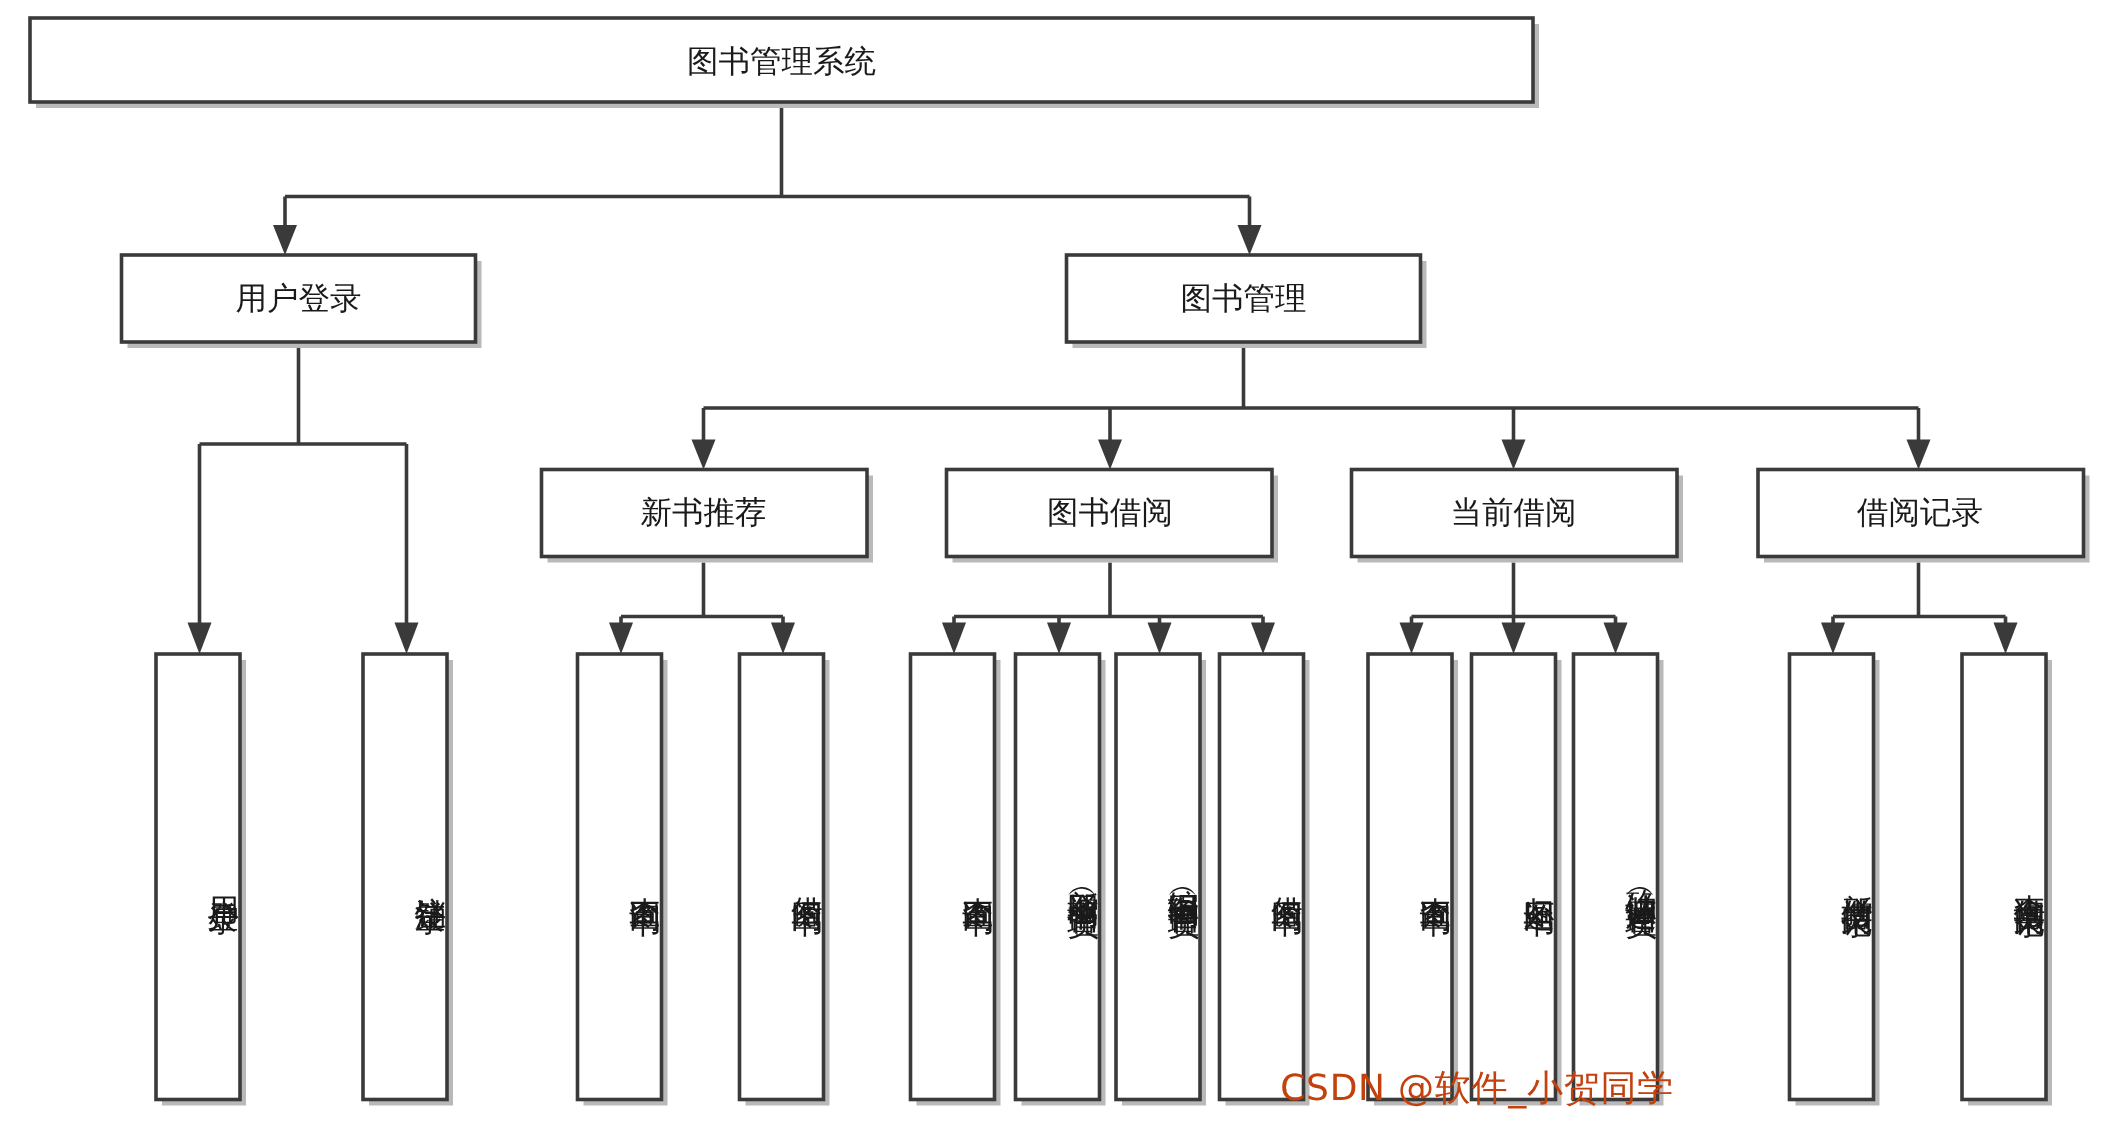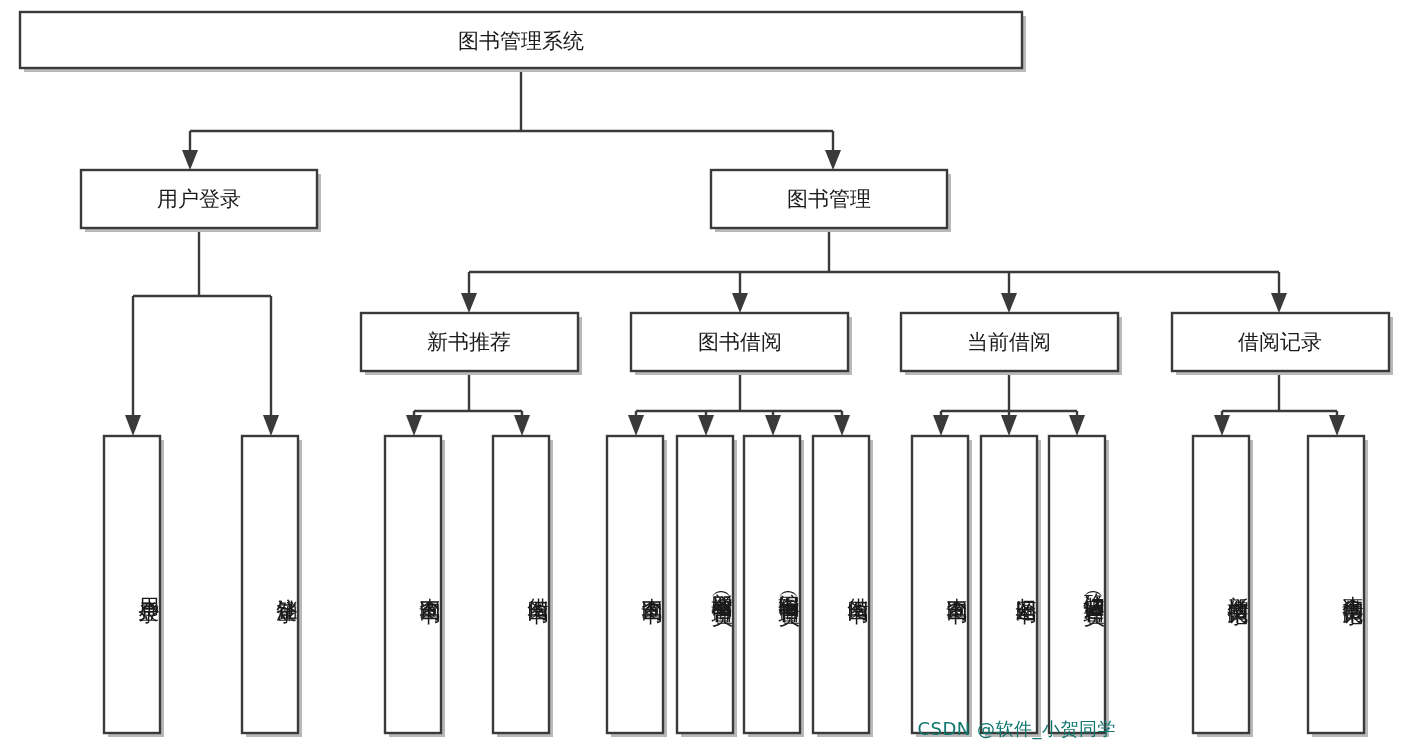--- a/index.html
+++ b/index.html
@@ -67,22 +67,22 @@
     align-items: flex-start;
     justify-content: center;
     white-space: nowrap;
     pointer-events: none;
   }
   .watermark {
     position: absolute;
     right: 8px;
     bottom: 6px;
     font-family: "DejaVu Sans", "Liberation Sans", sans-serif;
-    font-size: 18px;
-    color: #0f766e;
+    font-size: 24px;
+    color: #c2410c;
     white-space: nowrap;
     letter-spacing: 0.5px;
   }
 </style>
 </head>
 <body>
 
 <div id="diagram-root">
 
   <svg id="tree-svg" viewBox="0 0 1405 747">

